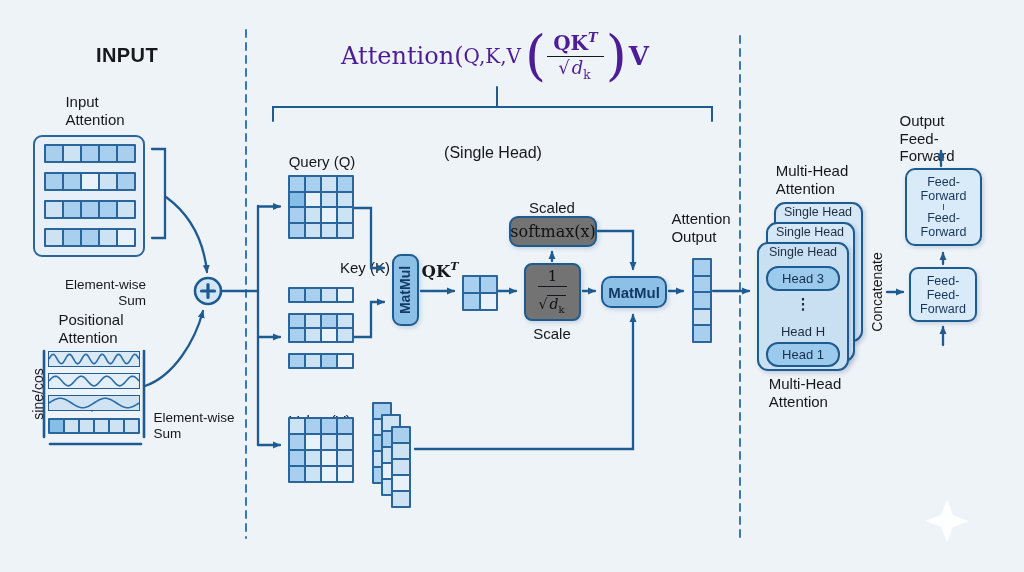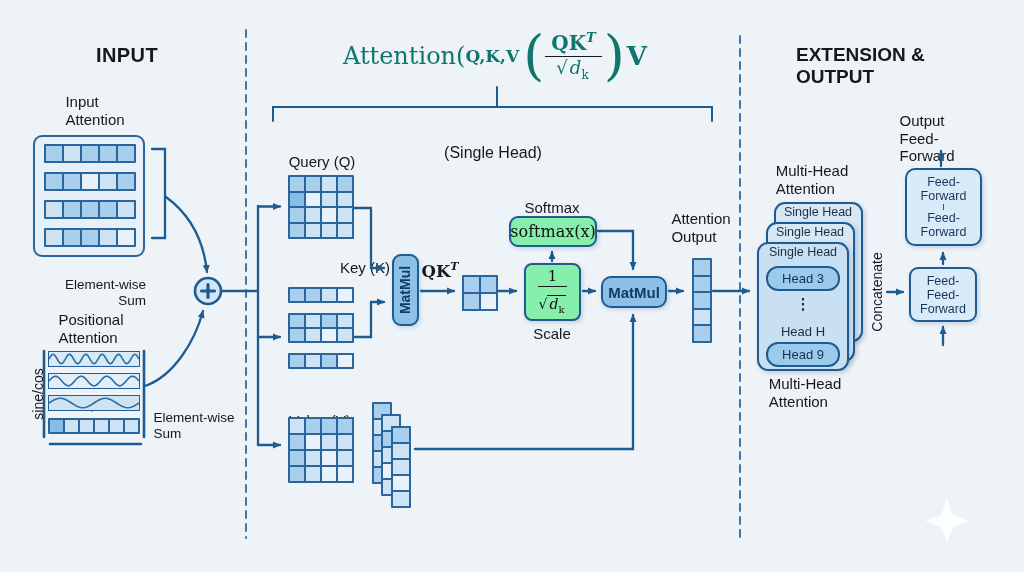--- a/index.html
+++ b/index.html
@@ -15,21 +15,21 @@
   .t13{font-size:13.5px;}
   .serif{font-family:"DejaVu Serif",serif;}
   
   .mgrid{position:absolute;display:grid;gap:2px;background:#2a669c;border:2px solid #2a669c;border-radius:1px;}
   .embed-box{position:absolute;left:33px;top:135px;width:112px;height:122px;border:2.4px solid #2a669c;
              border-radius:9px;background:#e7eff8;box-sizing:border-box;}
   
   .opbox{position:absolute;box-sizing:border-box;border:2.4px solid #1e5b91;display:flex;align-items:center;
          justify-content:center;box-shadow:1.5px 2px 4px rgba(25,70,120,.18);}
   .fill-med{background:#8cc0e7;}
-  .fill-light{background:#86efac;}
+  .fill-light{background:#737373;}
   .rot{transform:rotate(-90deg);white-space:nowrap;}
   .navy{color:#123a63;font-weight:700;}
   
   .frac{display:inline-flex;flex-direction:column;align-items:center;line-height:1.05;}
   .frac .num{border-bottom:1.8px solid #15181d;padding:0 6px 2px;}
   .rad-arg{border-top:1.6px solid #15181d;padding:0 2px;}
   sup.fm{font-size:13px;font-style:italic;}
   sub.fm{font-size:12px;}
   
   .wave{position:absolute;left:48px;width:92px;height:16px;border:1.8px solid #235e94;box-sizing:border-box;}
@@ -170,23 +170,23 @@
       <div style="height: 12px; background: rgb(205, 227, 244);"></div>
       <div style="height: 12px; background: rgb(205, 227, 244);"></div>
       <div style="height: 12px; background: rgb(205, 227, 244);"></div>
     </div>
 
   <div class="lbl t13" style="left:194px;top:410px;">
     <span>Element-wise</span>
     <span>Sum</span>
   </div>
 
-  <div class="abs serif" style="left:250px;top:24px;width:490px;height:64px;display:flex;align-items:center;justify-content:center;z-index:2;color:#0f766e;">
+  <div class="abs serif" style="left:250px;top:24px;width:490px;height:64px;display:flex;align-items:center;justify-content:center;z-index:2;color:#4c1d95;">
     <span style="font-size:24px;">Attention(</span>
-    <span style="font-size:17px;font-weight:700;">Q,K,V</span>
+    <span style="font-size:20px;font-weight:400;">Q,K,V</span>
     <span style="font-size:54px;line-height:.9;font-weight:300;margin:0 1px 0 4px;">(</span>
     <span class="frac">
       <span class="num" style="font-size:20px;font-weight:700;"><span>QK</span><sup class="fm">T</sup></span>
       <span style="font-size:18px;padding-top:2px;"><span>√</span><span class="rad-arg"><i>d</i><sub class="fm">k</sub></span></span>
     </span>
     <span style="font-size:54px;line-height:.9;font-weight:300;margin:0 2px;">)</span>
     <span style="font-size:26px;font-weight:700;">V</span>
   </div>
 
   <div class="lbl t16" style="left:493px;top:144px;">(Single Head)</div>
@@ -283,21 +283,21 @@
   <div class="lbl serif" style="left:440px;top:261px;font-size:16.5px;font-weight:700;">
     <span style="display:inline;">QK</span><sup style="font-size:11px;font-style:italic;">T</sup>
   </div>
   <div class="mgrid" style="left: 462px; top: 275px; z-index: 2; grid-template-columns: repeat(2, 15px);">
       <div style="height: 15px; background: rgb(169, 207, 238);"></div>
       <div style="height: 15px; background: rgb(169, 207, 238);"></div>
       <div style="height: 15px; background: rgb(169, 207, 238);"></div>
       <div style="height: 15px; background: rgb(233, 241, 250);"></div>
     </div>
 
-  <div class="lbl t15" style="left:552px;top:199px;">Softmax</div>
+  <div class="lbl t15" style="left:552px;top:199px;">Scaled</div>
   <div class="opbox fill-light serif" style="left:509px;top:216px;width:88px;height:31px;border-radius:9px;z-index:2;font-size:16px;color:#111;">softmax(x)</div>
 
   <div class="opbox fill-light" style="left:524px;top:263px;width:57px;height:58px;border-radius:8px;z-index:2;">
     <span class="frac serif" style="color:#111;">
       <span class="num" style="font-size:15px;border-bottom-width:1.5px;padding:0 10px 1px;">1</span>
       <span style="font-size:14px;padding-top:10px;"><span>√</span><span class="rad-arg" style="border-top-width:1.4px;"><i>d</i><sub style="font-size:10px;">k</sub></span></span>
     </span>
   </div>
   <div class="lbl t15" style="left:552px;top:325px;">Scale</div>
 
@@ -310,38 +310,37 @@
     <span>Output</span>
   </div>
   <div class="mgrid" style="left: 692px; top: 258px; z-index: 2; grid-template-columns: repeat(1, 16px);">
       <div style="height: 14.5px; background: rgb(169, 207, 238);"></div>
       <div style="height: 14.5px; background: rgb(169, 207, 238);"></div>
       <div style="height: 14.5px; background: rgb(169, 207, 238);"></div>
       <div style="height: 14.5px; background: rgb(205, 227, 244);"></div>
       <div style="height: 14.5px; background: rgb(169, 207, 238);"></div>
     </div>
 
-  <div class="lbl t19" style="left:872px;top:44px;">EXTENSION &amp; OUTPUT</div>
 
   <div class="lbl t15" style="left:812px;top:162px;">
     <span>Multi-Head</span>
     <span>Attention</span>
   </div>
 
   <div class="card" style="left:774px;top:202px;width:89px;height:140px;background:#d6e8f6;z-index:2;"></div>
   <div class="shead" style="left:818px;top:205px;z-index:3;">Single Head</div>
   <div class="card" style="left:766px;top:222px;width:89px;height:140px;background:#d6e8f6;z-index:4;"></div>
   <div class="shead" style="left:810px;top:225px;z-index:5;">Single Head</div>
   <div class="card" style="left:757px;top:242px;width:92px;height:129px;background:#c9e0f3;z-index:6;"></div>
   <div class="shead" style="left:803px;top:245px;z-index:7;">Single Head</div>
 
   <div class="headbox" style="left:766px;top:266px;width:74px;height:25px;z-index:7;">Head 3</div>
   <div class="abs" style="left:803px;top:296px;transform:translateX(-50%);font-size:15px;font-weight:700;color:#1d2e42;z-index:7;line-height:1;">⋮</div>
   <div class="abs" style="left:803px;top:324px;transform:translateX(-50%);font-size:13px;font-weight:500;color:#1d2e42;z-index:7;">Head H</div>
-  <div class="headbox" style="left:766px;top:342px;width:74px;height:25px;z-index:7;">Head 9</div>
+  <div class="headbox" style="left:766px;top:342px;width:74px;height:25px;z-index:7;">Head 1</div>
 
   <div class="abs" style="left:877px;top:292px;transform:translate(-50%,-50%) rotate(-90deg);font-size:14px;font-weight:500;z-index:7;white-space:nowrap;">Concatenate</div>
 
   <div class="lbl t15" style="left:805px;top:375px;">
     <span>Multi-Head</span>
     <span>Attention</span>
   </div>
 
   <div class="lbl t15" style="left:941px;top:112px;">
     <span>Output</span>

